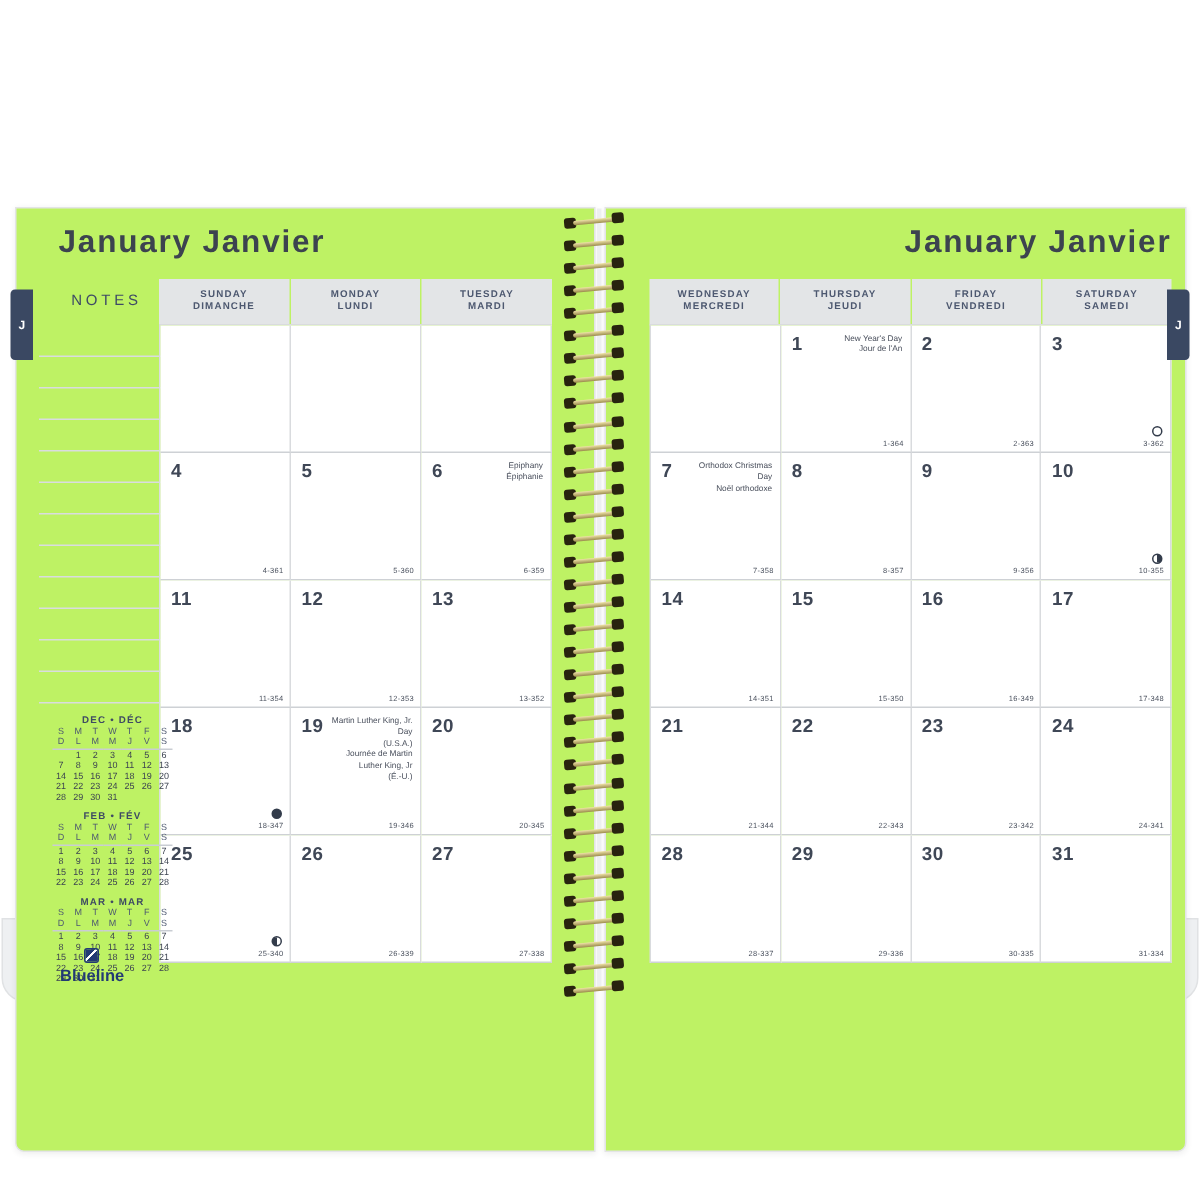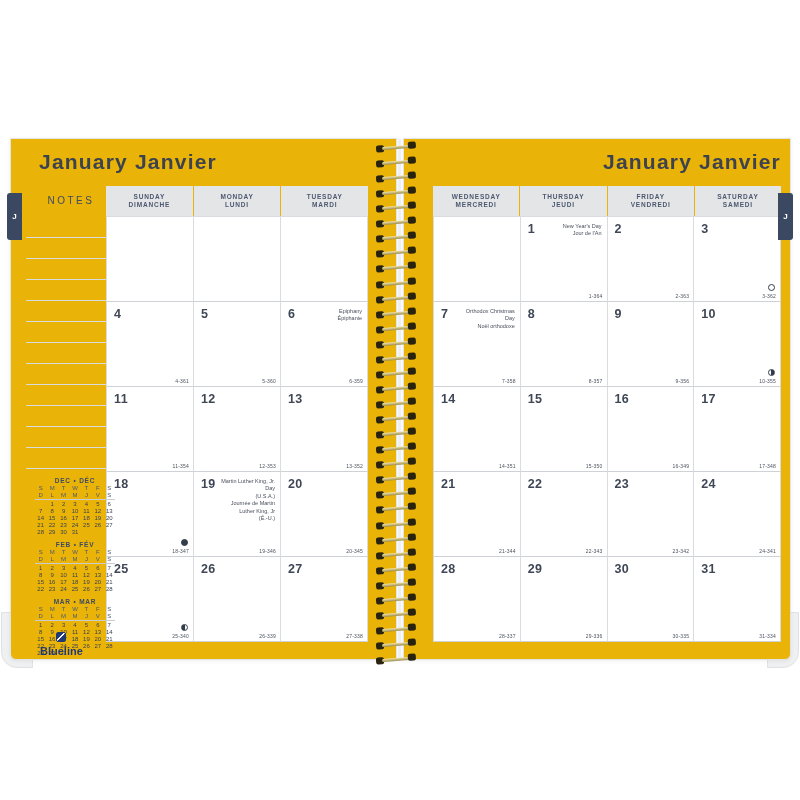--- a/index.html
+++ b/index.html
@@ -5,21 +5,21 @@
   html,body{margin:0;padding:0;background:#ffffff;}
   .canvas{position:relative;width:800px;height:800px;background:#ffffff;overflow:hidden;
           font-family:"Liberation Sans", sans-serif;}
 
   
   .cover{position:absolute;background:#eef0f2;border:1px solid #e0e2e4;z-index:0;}
   .cover-bl{left:1px;top:612px;width:30px;height:54px;border-radius:0 0 0 16px;}
   .cover-br{right:1px;top:612px;width:30px;height:54px;border-radius:0 0 16px 0;}
 
   
-  .page{position:absolute;top:138px;height:522px;background:#eab308;border:1px solid #e3e4e6;
+  .page{position:absolute;top:138px;height:630px;background:#bef264;border:1px solid #e3e4e6;
         box-shadow:0 1px 4px rgba(0,0,0,0.07);z-index:1;box-sizing:border-box;}
   .page-left{left:10px;width:387px;border-radius:0 0 0 6px;}
   .page-right{left:403px;width:388px;border-radius:0 0 6px 0;}
 
   .month-title{position:absolute;top:11px;font-size:21px;font-weight:600;color:#3c434f;
                letter-spacing:1.2px;white-space:nowrap;}
   .title-left{left:28px;}
   .title-right{right:9px;}
 
   .tab{position:absolute;width:15px;height:47px;background:#3a4862;color:#ffffff;display:flex;

